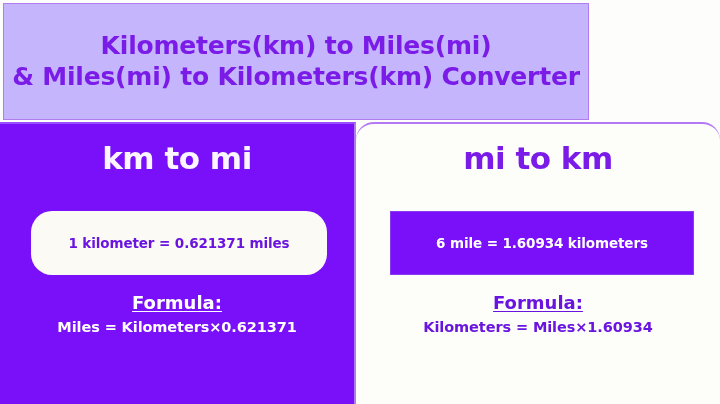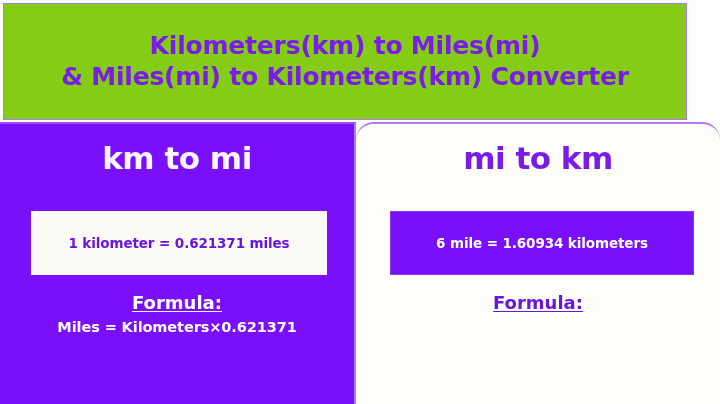--- a/index.html
+++ b/index.html
@@ -19,23 +19,23 @@
     height: 404px;
     background: #fdfdfb;
     box-sizing: border-box;
   }
 
   
   .header {
     position: absolute;
     left: 3px;
     top: 3px;
-    width: 684px;
+    width: 586px;
     height: 117px;
-    background: #84cc16;
+    background: #c4b5fd;
     border: 1px solid #b07cf0;
     box-sizing: border-box;
     display: flex;
     align-items: center;
     justify-content: center;
   }
   .header-title {
     text-align: center;
     color: #7b1be8;
     font-size: 25px;
@@ -99,20 +99,21 @@
     justify-content: center;
     font-size: 13.5px;
     font-weight: bold;
     letter-spacing: -0.1px;
   }
   .panel-left .fact-box {
     left: 31px;
     width: 296px;
     background: #fbfaf4;
     color: #6a14e0;
+    border-radius: 21px;
   }
   .panel-right .fact-box {
     left: 34px;
     width: 304px;
     background: #7a0ffa;
     color: #ffffff;
     border: 1px solid #8a3bf2;
   }
 
   
@@ -198,18 +199,19 @@
 
     <div class="panel panel-right">
       <div class="panel-heading">mi to km</div>
 
       <div class="fact-box">
         <span>6 mile = 1.60934 kilometers</span>
       </div>
 
       <div class="formula-block">
         <span class="formula-label">Formula:</span>
+        <span class="formula-expr">Kilometers = Miles×1.60934</span>
       </div>
 
     </div>
 
   </div>
 </div>
 
 </body></html>

